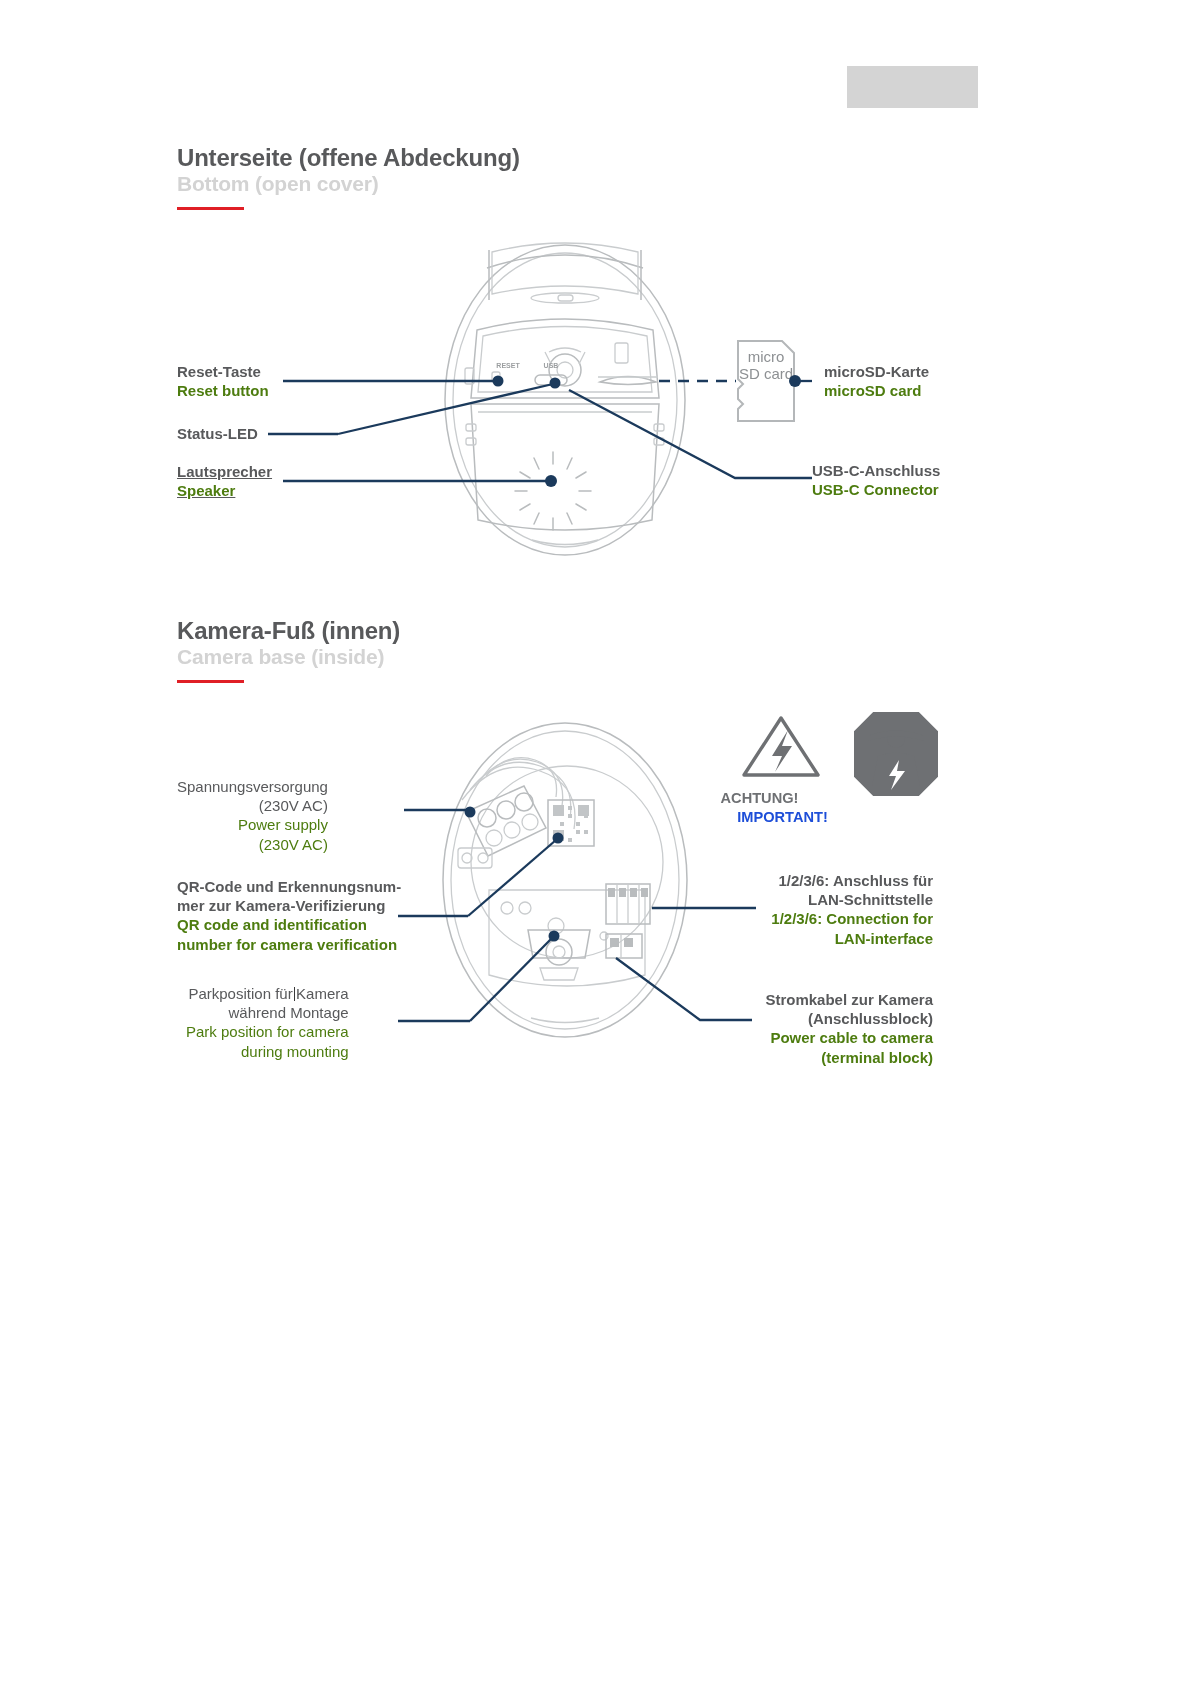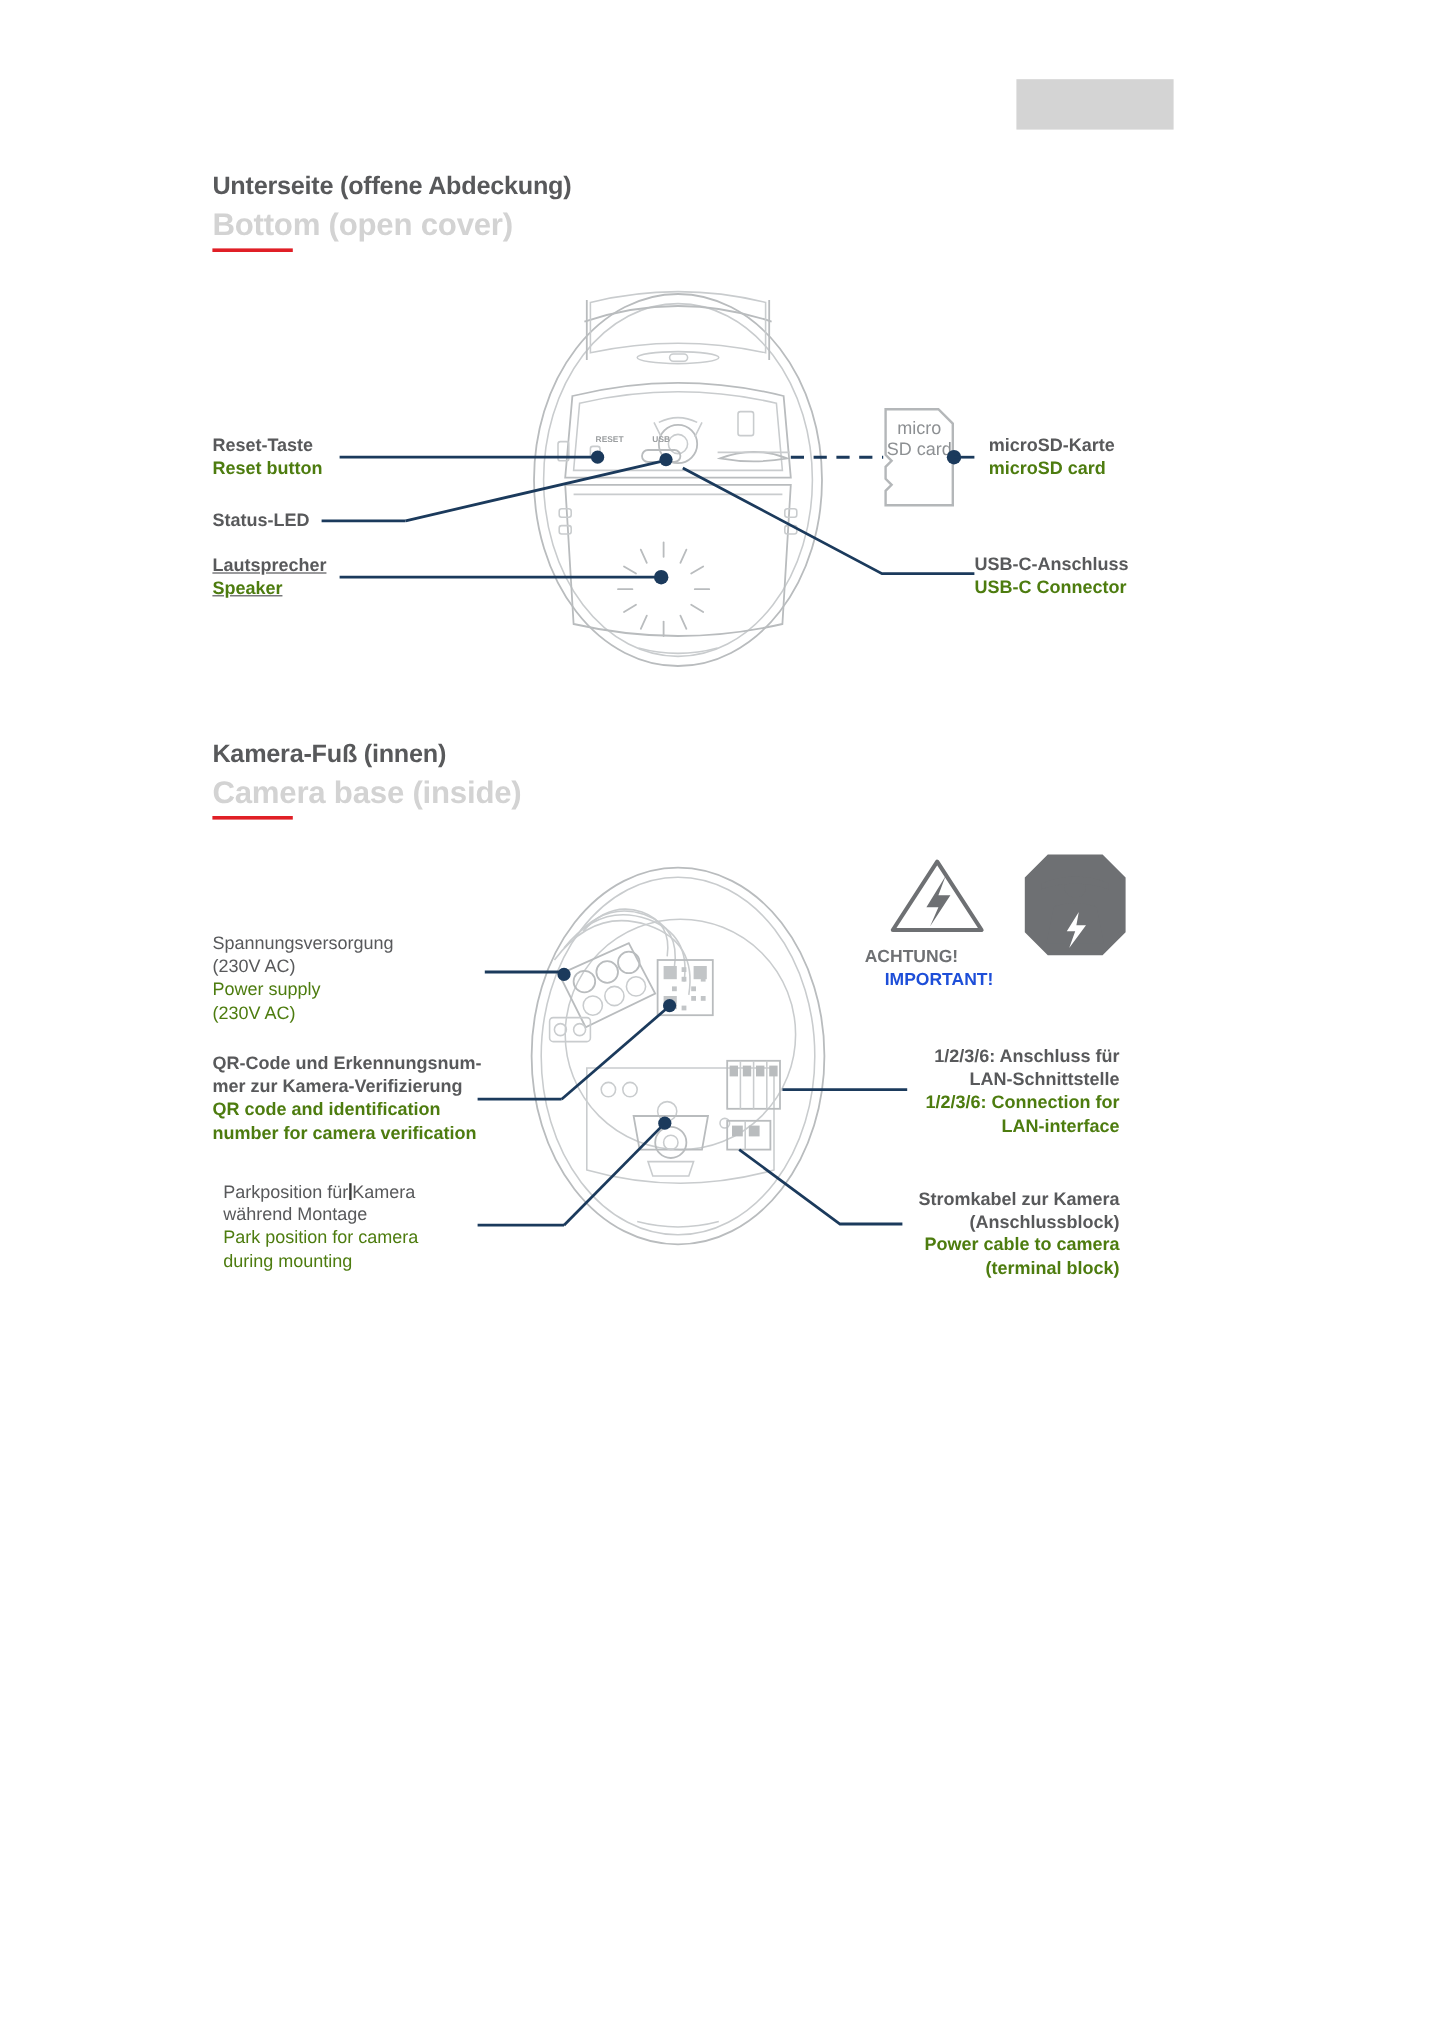--- a/index.html
+++ b/index.html
@@ -4,31 +4,31 @@
 <style>
   html,body{margin:0;padding:0;background:#fff;}
   body{width:1191px;height:1684px;position:relative;
        font-family:"Liberation Sans",sans-serif;
        -webkit-font-smoothing:antialiased;}
   .page{position:absolute;inset:0;}
 
   .corner-box{position:absolute;left:847px;top:66px;width:131px;height:42px;
               background:#d4d4d4;}
 
-  .sec-title{position:absolute;font-weight:bold;font-size:21px;color:#58595b;
+  .sec-title{position:absolute;font-weight:bold;font-size:24px;color:#58595b;
              letter-spacing:-0.2px;white-space:nowrap;}
-  .sec-sub{position:absolute;font-weight:bold;font-size:26px;color:#d3d3d3;
+  .sec-sub{position:absolute;font-weight:bold;font-size:21px;color:#d3d3d3;
            letter-spacing:-0.2px;white-space:nowrap;}
   .rule{position:absolute;width:67px;height:3.2px;background:#e01f26;}
 
   .lbl{position:absolute;font-size:15px;line-height:19.2px;color:#58595b;
        font-weight:bold;white-space:nowrap;}
   .lbl.rt{text-align:right;}
   .lbl .en{color:#4d7c0f;font-weight:bold;display:block;}
-  .lbl.norm{font-weight:normal;}
+  .lbl.norm{font-weight:normal;text-align:right;}
   .lbl.norm .en{font-weight:normal;}
 
   .caret{display:inline-block;width:1.4px;height:14px;background:#3a3a3a;
          vertical-align:-2px;margin:0 1px;}
 
   svg{position:absolute;left:0;top:0;overflow:visible;}
   .ln{stroke:#1b3a5c;stroke-width:2.3px;fill:none;}
   .ln-d{stroke:#1b3a5c;stroke-width:2.6px;fill:none;
         stroke-dasharray:11 8;}
   .dot{fill:#1b3a5c;}

